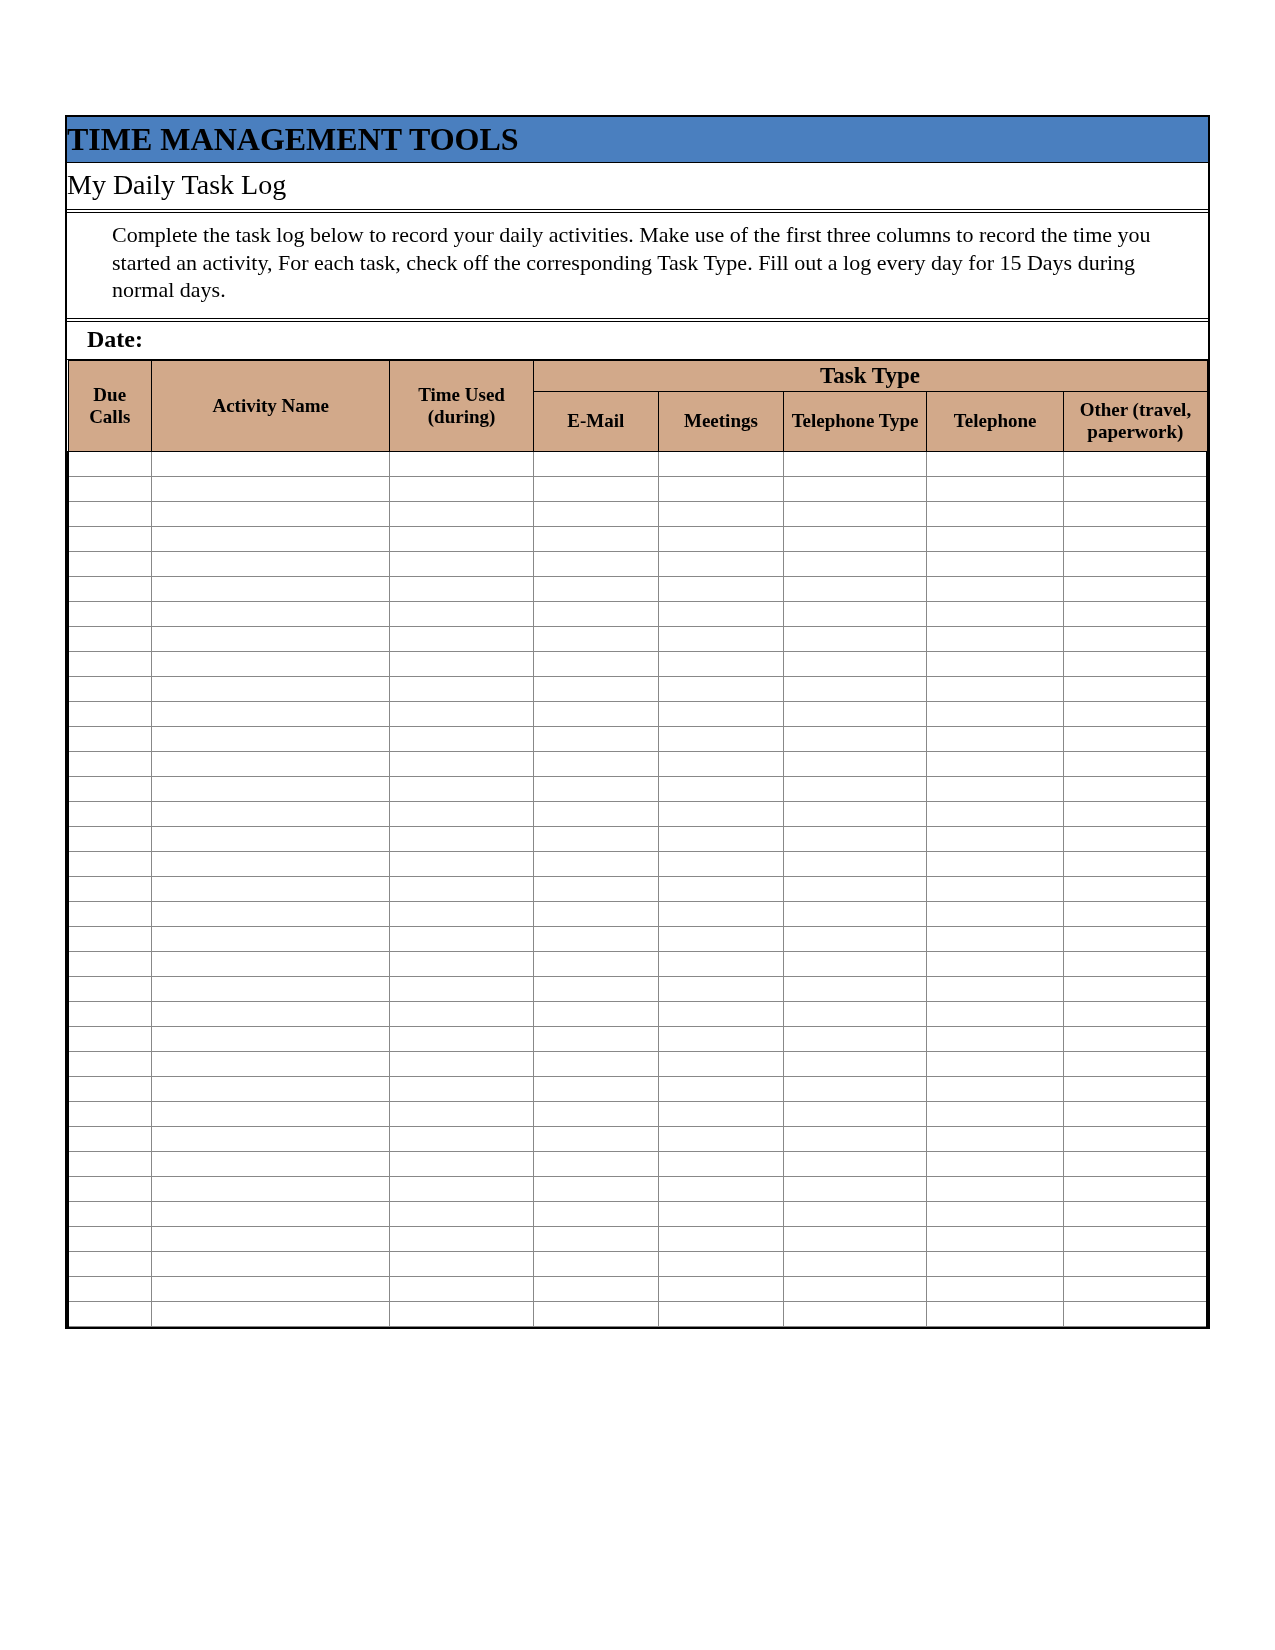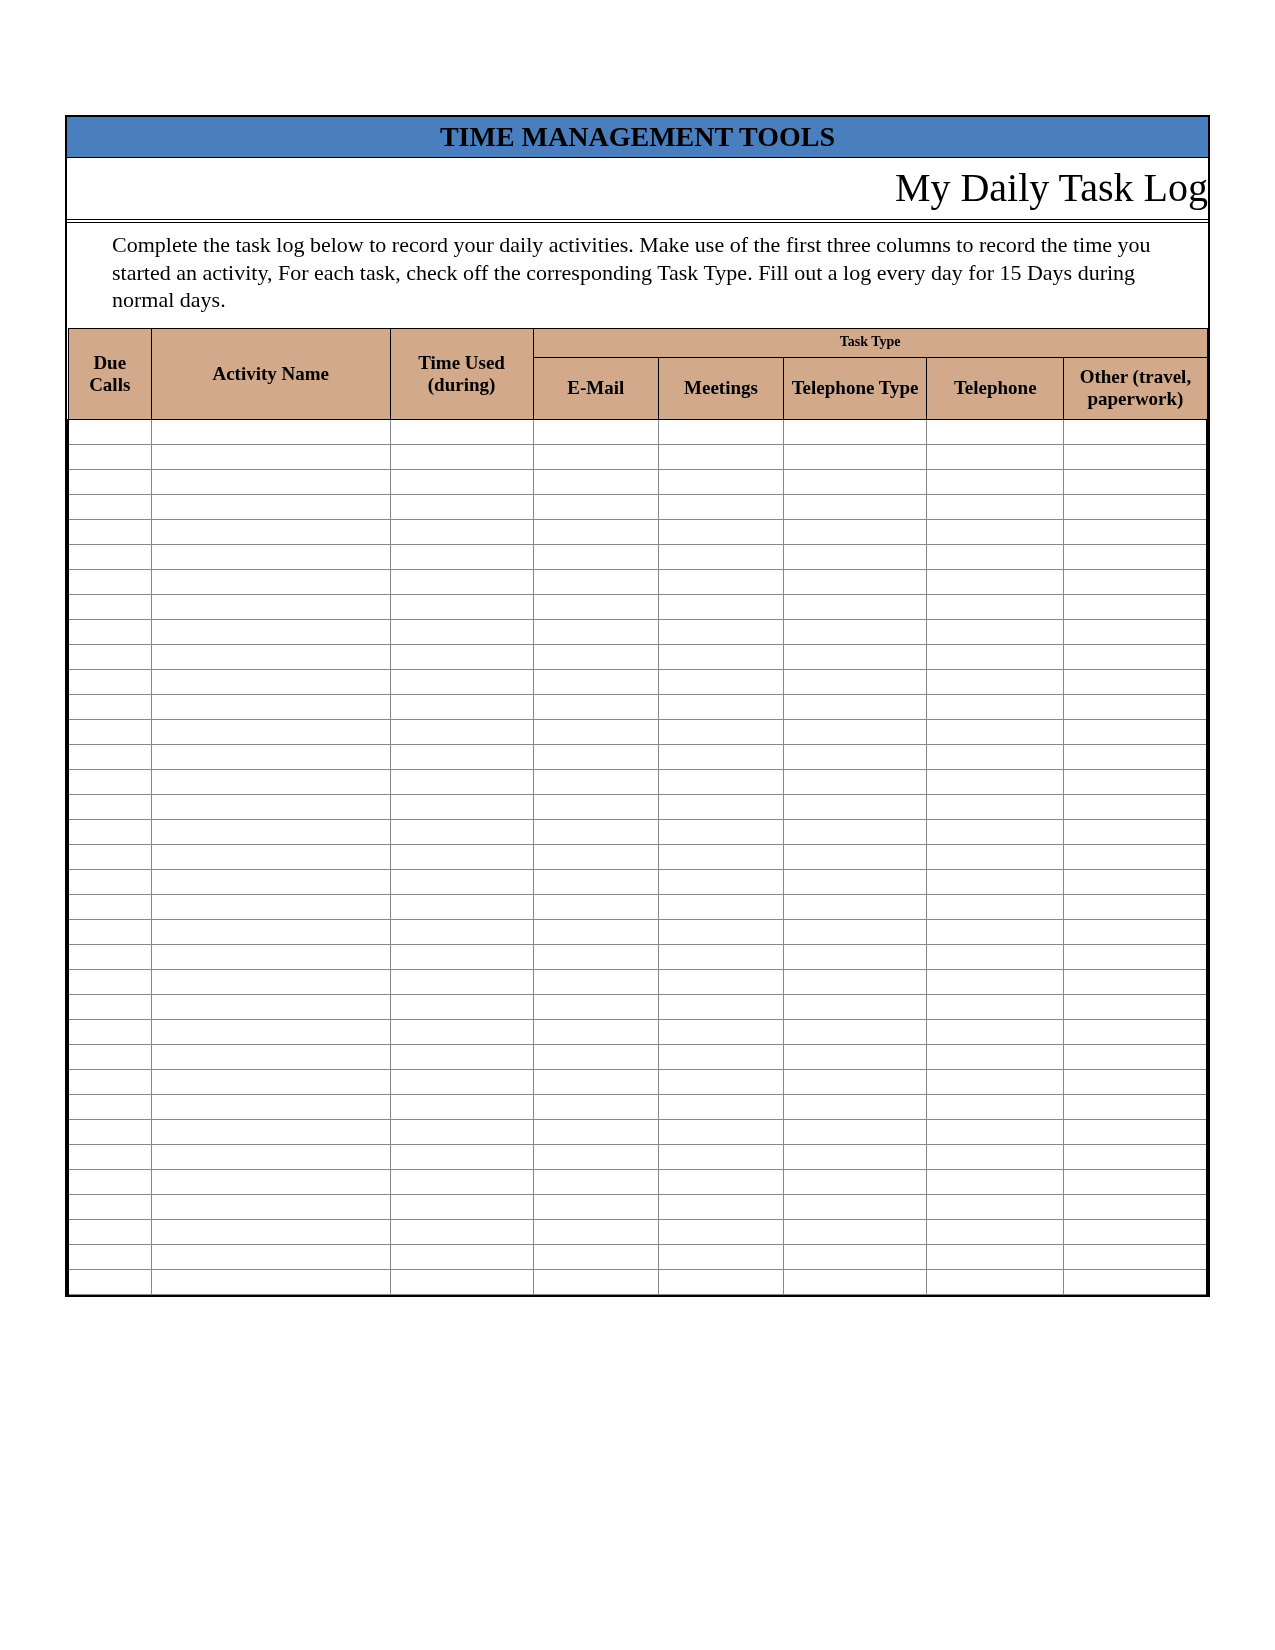--- a/index.html
+++ b/index.html
@@ -15,29 +15,29 @@
     width: 1275px;
     height: 1650px;
     padding: 115px 65px 100px 65px;
     box-sizing: border-box;
   }
   .outer {
     border: 2px solid #000;
   }
   .banner {
     background: #4a7fbf;
-    text-align: center;
+    text-align: left;
     font-weight: bold;
-    font-size: 28px;
+    font-size: 32px;
     padding: 4px 0 4px 0;
     border-bottom: 1px solid #000;
   }
   .title {
-    text-align: right;
-    font-size: 40px;
+    text-align: left;
+    font-size: 28px;
     padding: 6px 0 8px 0;
   }
   .dbl {
     border-top: 4px double #000;
   }
   .instructions {
     font-size: 22px;
     line-height: 1.25;
     padding: 8px 14px 14px 14px;
     margin-left: 31px;
@@ -61,21 +61,21 @@
     font-size: 19px;
     padding: 2px 4px;
     line-height: 1.15;
     vertical-align: middle;
   }
   table.log th.tall {
     height: 86px;
   }
   table.log th.tasktype {
     height: 24px;
-    font-size: 14px;
+    font-size: 23px;
   }
   table.log td {
     border: 1px solid #888;
     height: 24px;
     padding: 0;
   }
   table.log td.leftthick {
     border-left: 2px solid #000;
   }
   table.log td.rightthick {
@@ -93,20 +93,21 @@
 </style>
 </head>
 <body>
 
 <div class="page">
   <div class="outer">
     <div class="banner">TIME MANAGEMENT TOOLS</div>
     <div class="title">My Daily Task Log</div>
     <div class="dbl"></div>
     <div class="instructions">Complete the task log below to record your daily activities. Make use of the first three columns to record the time you started an activity, For each task, check off the corresponding Task Type. Fill out a log every day for 15 Days during normal days.</div>
+    <div class="date-row">Date:</div>
 
     <table class="log">
       <colgroup>
         <col class="c-due">
           <col class="c-act">
           <col class="c-time">
         <col class="c-email">
           <col class="c-meet">
           <col class="c-tel">
           <col class="c-plan">

